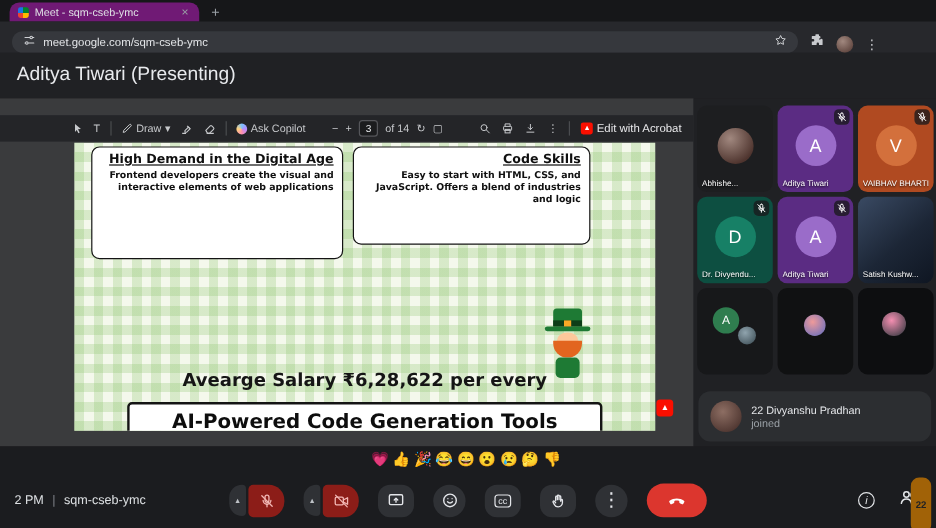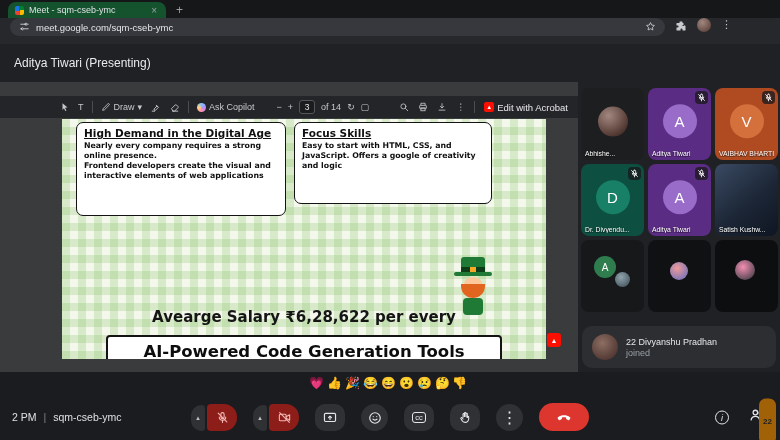--- a/index.html
+++ b/index.html
@@ -2,51 +2,51 @@
 <html><head>
 <meta charset="utf-8">
 <style>
   *{margin:0;padding:0;box-sizing:border-box}
   html,body{width:780px;height:440px;overflow:hidden}
   body{font-family:"Liberation Sans",sans-serif;background:#101114}
   .screen{position:relative;width:780px;height:440px;background:#202124;overflow:hidden}
 
   
   .tabstrip{position:absolute;left:0;top:0;width:100%;height:18px;background:#161719;display:flex;align-items:flex-end}
-  .tab{display:flex;align-items:center;gap:5px;height:16px;margin-left:8px;padding:0 7px;background:#14532d;border-radius:8px 8px 0 0;width:158px;color:#dfe1e5;font-size:9px}
+  .tab{display:flex;align-items:center;gap:5px;height:16px;margin-left:8px;padding:0 7px;background:#701a75;border-radius:8px 8px 0 0;width:158px;color:#dfe1e5;font-size:9px}
   .favicon{width:9px;height:9px;border-radius:2px;background:conic-gradient(#00832d 0 25%,#ffba00 0 50%,#ea4335 0 75%,#1a73e8 0);flex:none}
   .tab-title{flex:1;white-space:nowrap;overflow:hidden}
   .tab-close{font-size:10px;color:#9aa0a6;padding:0 2px}
   .newtab{color:#9aa0a6;font-size:12px;margin-left:10px;line-height:16px}
-  .toolbar{position:absolute;left:0;top:18px;width:100%;height:26px;background:#27282c;display:flex;align-items:flex-start;padding:0 10px;gap:10px;color:#c8cace}
+  .toolbar{position:absolute;left:0;top:18px;width:100%;height:26px;background:#27282c;display:flex;align-items:flex-end;padding:0 10px;gap:10px;color:#c8cace}
   .omnibox{flex:1;max-width:655px;height:18px;background:#36383d;border-radius:9px;display:flex;align-items:center;padding:0 9px;gap:6px;font-size:9.5px;color:#cfd1d5}
   .omnibox .url{flex:1;color:#e4e6e9;white-space:nowrap;overflow:hidden}
   .profile-av{width:14px;height:14px;border-radius:50%;background:radial-gradient(circle at 38% 32%,#a1887f,#4e342e);flex:none}
   .menu-dots{font-size:11px;color:#c8cace}
 
   
-  .presenting{position:absolute;left:0;top:44px;width:100%;height:38px;background:#202124;display:flex;align-items:center;padding:0 14px;color:#e8eaed;font-size:12px}
+  .presenting{position:absolute;left:0;top:44px;width:100%;height:38px;background:#202124;display:flex;align-items:center;padding:0 14px;color:#e8eaed;font-size:16px}
 
   
   .main{position:absolute;left:0;top:82px;width:780px;height:290px}
   .share{position:absolute;left:0;top:0;width:578px;height:290px;background:#3a3b3d;overflow:hidden}
   .pdfbar{position:absolute;left:0;top:14px;width:100%;height:22px;background:#242528;display:flex;align-items:center;padding:0 10px 0 60px;gap:8px;color:#c6c8cb;font-size:9px;white-space:nowrap}
   .pdfbar svg{display:block}
   .pdiv{width:1px;height:12px;background:#4a4c4f;flex:none}
   .pbtn{display:flex;align-items:center;gap:3px;color:#c6c8cb}
   .copilot-dot{width:9px;height:9px;border-radius:50%;background:conic-gradient(#7bc2ff,#b58cff,#ff8fb0,#ffd27b,#7bc2ff);flex:none}
   .pagebox{background:#1b1c1e;border:1px solid #55565a;border-radius:3px;min-width:16px;height:14px;line-height:12px;text-align:center;padding:0 3px;color:#e6e8ea;font-size:8.5px}
   .pgroup{display:flex;align-items:center;gap:6px;margin-left:14px}
   .rgroup{display:flex;align-items:center;gap:9px;margin-left:auto}
   .acro-mini{width:10px;height:10px;border-radius:2px;color:#fff;font-size:6px;display:flex;align-items:center;justify-content:center;flex:none}
   .editlab{font-size:9.5px;color:#e8e8ea}
 
   
   .slide{position:absolute;left:62px;top:37px;width:484px;height:240px;overflow:hidden;background-color:#f4f8ec;background-image:repeating-linear-gradient(0deg,rgba(141,196,110,.28) 0 8px,transparent 8px 16px),repeating-linear-gradient(90deg,rgba(141,196,110,.28) 0 8px,transparent 8px 16px);font-family:"DejaVu Sans",sans-serif}
-  .sbox{position:absolute;background:#fff;border:1.5px solid #141414;border-radius:7px;padding:4px 7px;text-align:left;color:#101010}
+  .sbox{position:absolute;background:#fff;border:1.5px solid #141414;border-radius:7px;padding:4px 7px;text-align:right;color:#101010}
   .sbox h3{font-size:10.5px;font-weight:bold;text-decoration:underline;margin-bottom:2px}
   .sbox p{font-size:7.8px;font-weight:bold;line-height:1.3}
   .box0{left:14px;top:3px;width:210px;height:94px}
   .box1{left:232px;top:3px;width:198px;height:82px}
   .box2{left:14px;top:102px;width:210px;height:84px}
   .box3{left:232px;top:102px;width:198px;height:80px}
   .salary{position:absolute;left:0;top:189px;width:100%;text-align:center;font-size:15px;font-weight:bold;color:#151515}
   .banner{position:absolute;left:44px;top:216px;width:396px;height:46px;background:#fff;border:2px solid #141414;border-radius:4px;text-align:center;font-size:16.5px;font-weight:bold;padding-top:5px;color:#0d0d0d}
   
   .lep{position:absolute;left:388px;top:138px;width:46px;height:64px}
@@ -84,21 +84,21 @@
   .toast-av{width:26px;height:26px;border-radius:50%;background:radial-gradient(circle at 40% 35%,#8d6e63,#3e2723);flex:none}
   .toast-title{font-size:9px;color:#e4e6e9;line-height:1.35}
   .toast-sub{font-size:9px;color:#9aa0a6}
 
   
   .bottom{position:absolute;left:0;top:372px;width:100%;height:68px;background:#1b1c1f}
   .reactions{height:22px;text-align:center;font-size:12px;letter-spacing:3px;line-height:22px}
   .controls{position:relative;height:46px;display:flex;align-items:center;padding:0 12px}
   .left-info{display:flex;align-items:center;gap:7px;font-size:10.5px;color:#dde0e3}
   .left-sep{color:#7d8186}
-  .ctr{position:absolute;left:50%;top:50%;transform:translate(-50%,-50%);display:flex;align-items:flex-end;gap:16px}
+  .ctr{position:absolute;left:50%;top:50%;transform:translate(-50%,-50%);display:flex;align-items:center;gap:16px}
   .combo{display:flex;align-items:center;gap:2px}
   .chev{width:14px;height:26px;background:#2f3135;border-radius:13px 4px 4px 13px;color:#bdc1c6;font-size:7px;display:flex;align-items:center;justify-content:center}
   .redbtn{width:30px;height:27px;border-radius:4px 13px 13px 4px;color:#f2b8b5;display:flex;align-items:center;justify-content:center}
   .cbtn{height:27px;background:#2f3135;color:#e4e6ea;display:flex;align-items:center;justify-content:center}
   .sq{width:30px;border-radius:10px}
   .rd{width:27px;border-radius:50%}
   .ccbox{font-size:7.5px;border:1.4px solid #e4e6ea;border-radius:3px;padding:0 2px;line-height:9px}
   .endcall{width:50px;height:28px;border-radius:14px;color:#fff;display:flex;align-items:center;justify-content:center}
   .right-icons{position:absolute;right:14px;top:50%;transform:translateY(-50%);display:flex;align-items:center;gap:20px;color:#e3e5e8}
   .info-ic{width:14px;height:14px;border:1.3px solid #e3e5e8;border-radius:50%;font-size:9px;display:flex;align-items:center;justify-content:center;font-style:italic}
@@ -209,26 +209,25 @@
           <span class="pbtn">
             <span class="acro-mini" style="background: rgb(250, 15, 0);">▲</span>
             <span class="editlab">Edit with Acrobat</span>
           </span>
         </span>
       </div>
 
       <div class="slide">
         <div class="sbox box0">
           <h3>High Demand in the Digital Age</h3>
-          <p>Nearly every company requires a strong online presence.</p>
           <p>Frontend developers create the visual and interactive elements of web applications</p>
         </div>
         <div class="sbox box1">
-          <h3>Focus Skills</h3>
-          <p>Easy to start with HTML, CSS, and JavaScript. Offers a google of creativity and logic</p>
+          <h3>Code Skills</h3>
+          <p>Easy to start with HTML, CSS, and JavaScript. Offers a blend of industries and logic</p>
         </div>
         <div class="lep">
           <div class="lep-hat-brim"></div>
             <div class="lep-hat-top"></div>
             <div class="lep-hat-band"></div>
             <div class="lep-buckle"></div>
           <div class="lep-face"></div>
             <div class="lep-beard"></div>
             <div class="lep-body"></div>
         </div>

